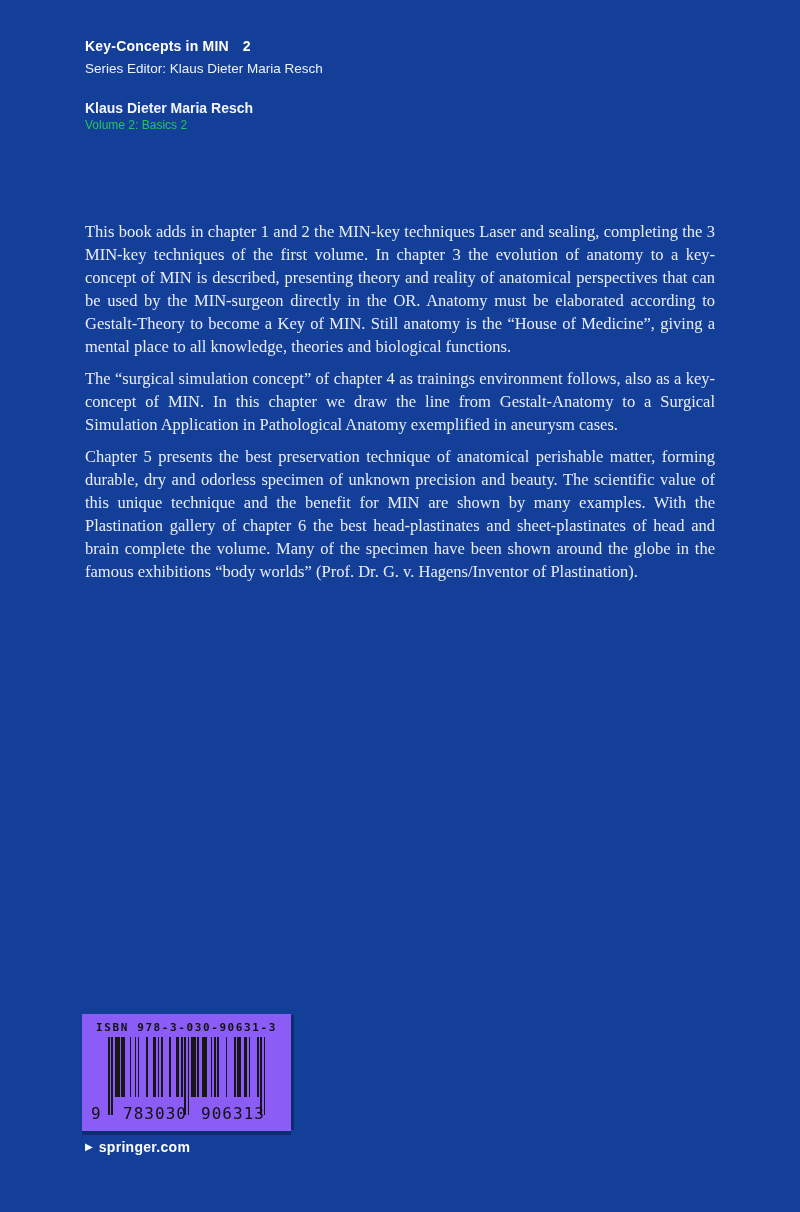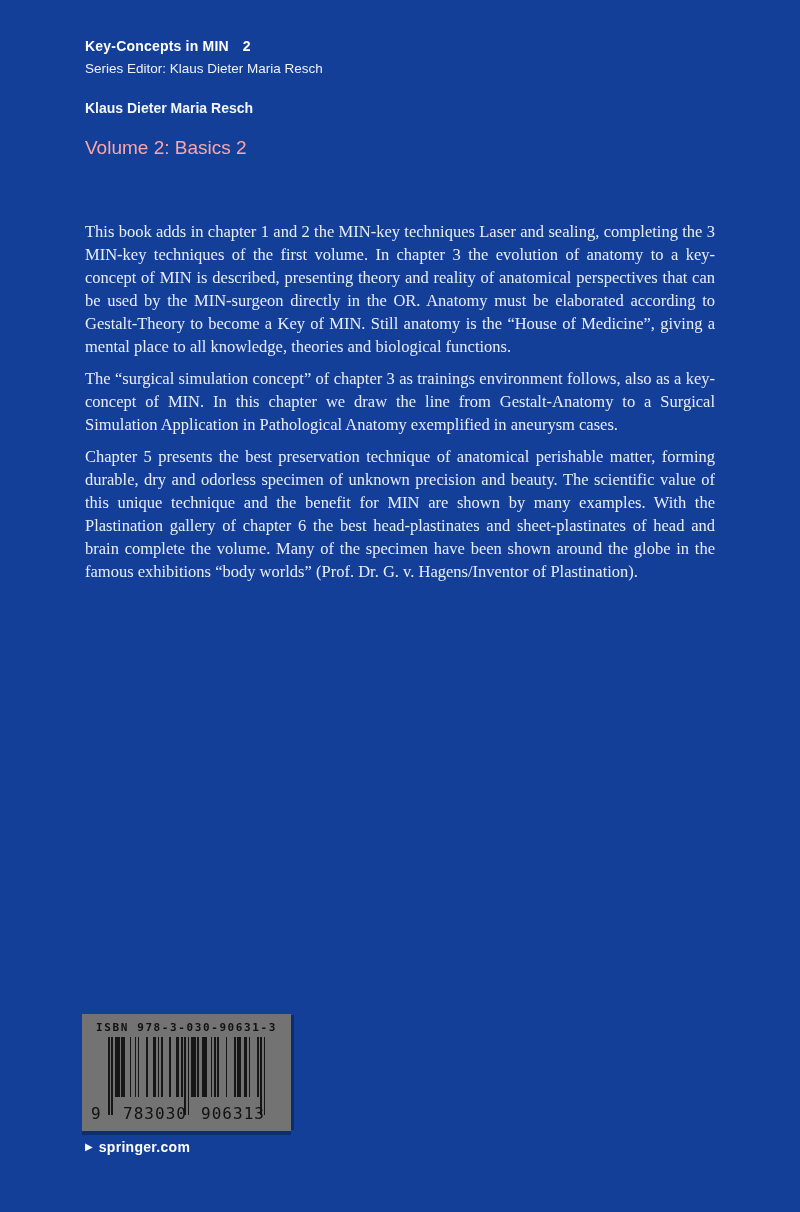--- a/index.html
+++ b/index.html
@@ -31,35 +31,35 @@
   .title-block {
     position: absolute; left: 85px; top: 100px; right: 50px;
     color: #ffffff;
   }
   .author-line { font-size: 14px; font-weight: bold; color: #f2f5fc; }
   .book-title {
     margin-top: 11px;
     font-size: 19.5px; font-weight: bold; letter-spacing: 0.1px;
     color: #ffffff;
   }
-  .subtitle-line { margin-top: 21px; font-size: 19px; color: #fca5a5; }
+  .subtitle-line { margin-top: 2px; font-size: 12px; color: #22c55e; }
   
   .description {
     position: absolute; left: 85px; top: 220px; width: 630px;
     font-family: "Liberation Serif", serif;
     font-size: 16.5px; line-height: 23px;
     color: #e9edf7;
     text-align: justify;
   }
   .description p { margin: 0 0 9px 0; }
   
   .barcode-box {
     position: absolute; left: 82px; top: 1014px;
     width: 209px; height: 117px;
-    background: #737373;
+    background: #8b5cf6;
     box-shadow: 4px 0 0 -1px #0b2d72, 0 4px 0 0 #0b2d72;
   }
   .isbn-label {
     position: absolute; top: 7px; left: 0; right: 0;
     text-align: center;
     font-family: "DejaVu Sans Mono", monospace;
     font-size: 11px; font-weight: bold; letter-spacing: 1.6px;
     color: #111111; white-space: nowrap;
   }
   .bars {
@@ -104,21 +104,21 @@
     </div>
   </div>
 
   <div class="title-block">
     <div class="author-line">Klaus Dieter Maria Resch</div>
     <div class="subtitle-line">Volume 2: Basics 2</div>
   </div>
 
   <div class="description">
     <p>This book adds in chapter 1 and 2 the MIN-key techniques Laser and sealing, completing the 3 MIN-key techniques of the first volume. In chapter 3 the evolution of anatomy to a key-concept of MIN is described, presenting theory and reality of anatomical perspectives that can be used by the MIN-surgeon directly in the OR. Anatomy must be elaborated according to Gestalt-Theory to become a Key of MIN. Still anatomy is the “House of Medicine”, giving a mental place to all knowledge, theories and biological functions.</p>
-    <p>The “surgical simulation concept” of chapter 3 as trainings environment follows, also as a key-concept of MIN. In this chapter we draw the line from Gestalt-Anatomy to a Surgical Simulation Application in Pathological Anatomy exemplified in aneurysm cases.</p>
+    <p>The “surgical simulation concept” of chapter 4 as trainings environment follows, also as a key-concept of MIN. In this chapter we draw the line from Gestalt-Anatomy to a Surgical Simulation Application in Pathological Anatomy exemplified in aneurysm cases.</p>
     <p>Chapter 5 presents the best preservation technique of anatomical perishable matter, forming durable, dry and odorless specimen of unknown precision and beauty. The scientific value of this unique technique and the benefit for MIN are shown by many examples. With the Plastination gallery of chapter 6 the best head-plastinates and sheet-plastinates of head and brain complete the volume. Many of the specimen have been shown around the globe in the famous exhibitions “body worlds” (Prof. Dr. G. v. Hagens/Inventor of Plastination).</p>
   </div>
 
   <div class="barcode-box">
     <div class="isbn-label">ISBN 978-3-030-90631-3</div>
     <div class="bars" id="barcode-bars">
         <div class="module on guard"></div>
         <div class="module"></div>
         <div class="module on guard"></div>
         <div class="module"></div>

